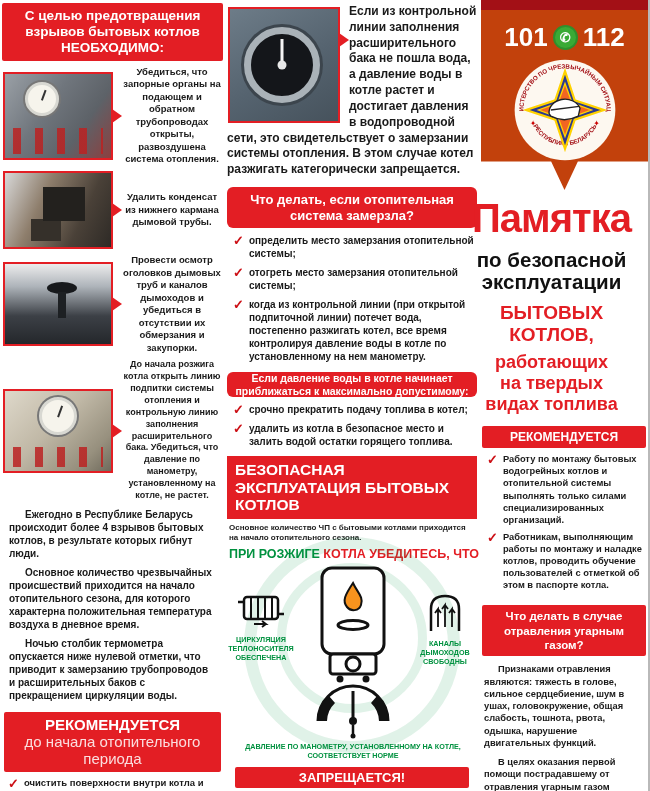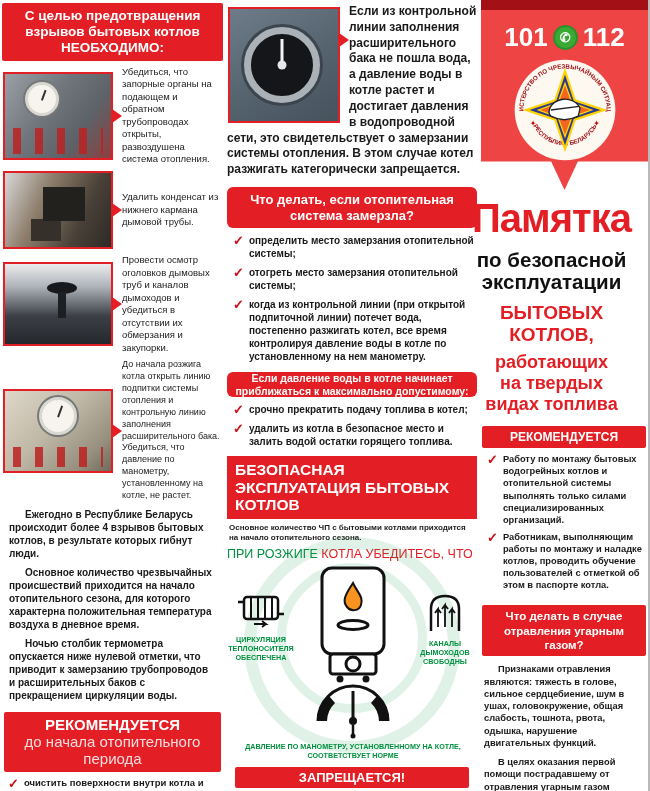--- a/index.html
+++ b/index.html
@@ -32,21 +32,21 @@
   .p3 { height:84px;  background:linear-gradient(180deg,#ececec 0%,#aeb4ba 28%,#3c4046 65%,#24272b 100%); }
   .p4 { height:84px;  background:linear-gradient(135deg,#ded8ca 0%,#c0b8a6 45%,#97907e 80%,#6f6a5c 100%); }
   .gauge-dot { position:absolute; border-radius:50%; background:#f6f4ec; border:3px solid #d8d8d2; box-shadow:0 0 0 2px #777; }
   .gauge-dot::after { content:""; position:absolute; left:50%; top:50%; width:2px; height:38%;
     background:#333; transform:translate(-50%,-90%) rotate(20deg); transform-origin:bottom center; }
   .pipes { position:absolute; bottom:4px; left:8px; right:8px; height:26px;
     background:repeating-linear-gradient(90deg,#b22 0 8px,transparent 8px 22px); opacity:.85; }
   .cap { position:absolute; left:42px; top:18px; width:30px; height:12px; background:#17191c; border-radius:50%; }
   .cap::after { content:""; position:absolute; left:11px; top:10px; width:8px; height:26px; background:#1d2023; }
   .duct { position:absolute; left:38px; top:14px; width:42px; height:34px; background:#23211e; box-shadow:-18px 26px 0 -6px #35302a; }
-  .ptext { font-size:9.5px; font-weight:400; line-height:1.32; }
+  .ptext { font-size:9.5px; font-weight:700; line-height:1.32;text-align:center; }
   .rec-banner { margin:10px 4px 4px 4px; padding:4px 2px 5px; }
   .rec-banner .t1 { font-size:15px; display:block; }
   .rec-banner .t2 { font-size:15px; font-weight:400; color:rgba(255,255,255,.85); display:block; }
 
   
   .intro { margin:4px 2px 0 0; font-size:12px; font-weight:700; line-height:1.32; }
   .mid-photo { position:relative; float:left; width:112px; height:116px; margin:3px 9px 2px 1px;
     border:2px solid #e31e24; background:linear-gradient(150deg,#6d7c88 0%,#55636f 55%,#46525c 100%); }
   .mid-photo::after { content:""; position:absolute; right:-11px; top:24px;
     border-left:10px solid #e31e24; border-top:7px solid transparent; border-bottom:7px solid transparent; }
@@ -55,38 +55,38 @@
   .big-gauge::before { content:""; position:absolute; left:50%; top:50%; width:3px; height:26px;
     background:#f4f4f4; transform:translate(-50%,-100%); }
   .big-gauge::after { content:""; position:absolute; left:50%; top:50%; width:9px; height:9px;
     border-radius:50%; background:#e8e8e8; transform:translate(-50%,-50%); }
   .mid-banner { margin:9px 2px 6px 0; padding:5px 8px; font-size:13px; line-height:1.2;border-radius:6px; }
   .mid-banner.small { font-size:10.5px; padding:0 6px; }
   .mcheck { font-size:10px; margin:6px 4px 6px 6px; }
   .safe-title { background:#e31e24; color:#fff; font-weight:800; font-size:15.5px; line-height:1.1;
     padding:5px 8px 6px; margin:8px 2px 4px 0; text-align:left; }
   .note { font-size:8px; font-weight:700; line-height:1.3; margin:2px 4px 4px 2px; color:#222; }
-  .ignite { text-align:left; font-weight:400; font-size:12.5px; margin:3px 0 2px; }
+  .ignite { text-align:right; font-weight:700; font-size:12.5px; margin:3px 0 2px; }
   .ignite .g { color:#00913f; } .ignite .r { color:#e31e24; }
   .diagram { position:relative; padding:2px 0 0; }
   .wm { position:absolute; border-radius:50%; border:9px solid rgba(0,150,64,.12); }
   .wm1 { width:150px; height:150px; left:50px; top:0; }
   .wm2 { width:216px; height:216px; left:17px; top:-26px; border-width:12px; }
   .diag-row { position:relative; display:flex; justify-content:space-between; align-items:flex-start; padding:0 1px; }
   .diag-side { width:66px; text-align:center; padding-top:26px; }
   .diag-label { color:#00913f; font-weight:800; font-size:7.2px; line-height:1.2; margin-top:3px; }
   .gauge-block { position:relative; text-align:center; margin-top:-6px; }
   .forbid-banner { margin:6px 10px 5px 8px; padding:3px; font-size:13px; }
   .forbid-grid { display:grid; grid-template-columns:1fr 1fr; gap:5px 8px; padding:0 4px; }
   .fitem { display:flex; gap:5px; align-items:flex-start; font-size:7px; font-weight:700; line-height:1.3; }
   .fitem svg { flex:0 0 auto; }
 
   
   .pennant-wrap { position:relative; height:190px; margin-left:26px; }
-  .pennant { position:absolute; inset:0; background:#ef4444;
+  .pennant { position:absolute; inset:0; background:#c2410c;
     clip-path:polygon(0 0,100% 0,100% 85%,58% 85%,50% 100%,42% 85%,0 85%); }
   .topstrip { height:10px; width:100%; background:#a31016; }
   .phones { display:flex; justify-content:center; align-items:center; gap:7px;
     color:#fff; font-weight:800; font-size:26px; margin-top:12px; }
   .phone-ic { width:21px; height:21px; background:#3aaa35; border-radius:50%; color:#fff;
     font-size:13px; font-weight:700; display:flex; align-items:center; justify-content:center; box-shadow:0 0 0 2px #2f8f2c; }
   .emblem { display:block; margin:4px auto 0; }
   .rtitle { color:#e31e24; font-weight:800; font-size:40px; text-align:center; letter-spacing:-1px; margin-top:6px; }
   .rsub1 { color:#111; font-weight:800; font-size:20.5px; line-height:1.08; text-align:center; margin-top:8px; }
   .rsub2 { color:#e31e24; font-weight:800; font-size:19px; text-align:center; margin-top:9px; }

